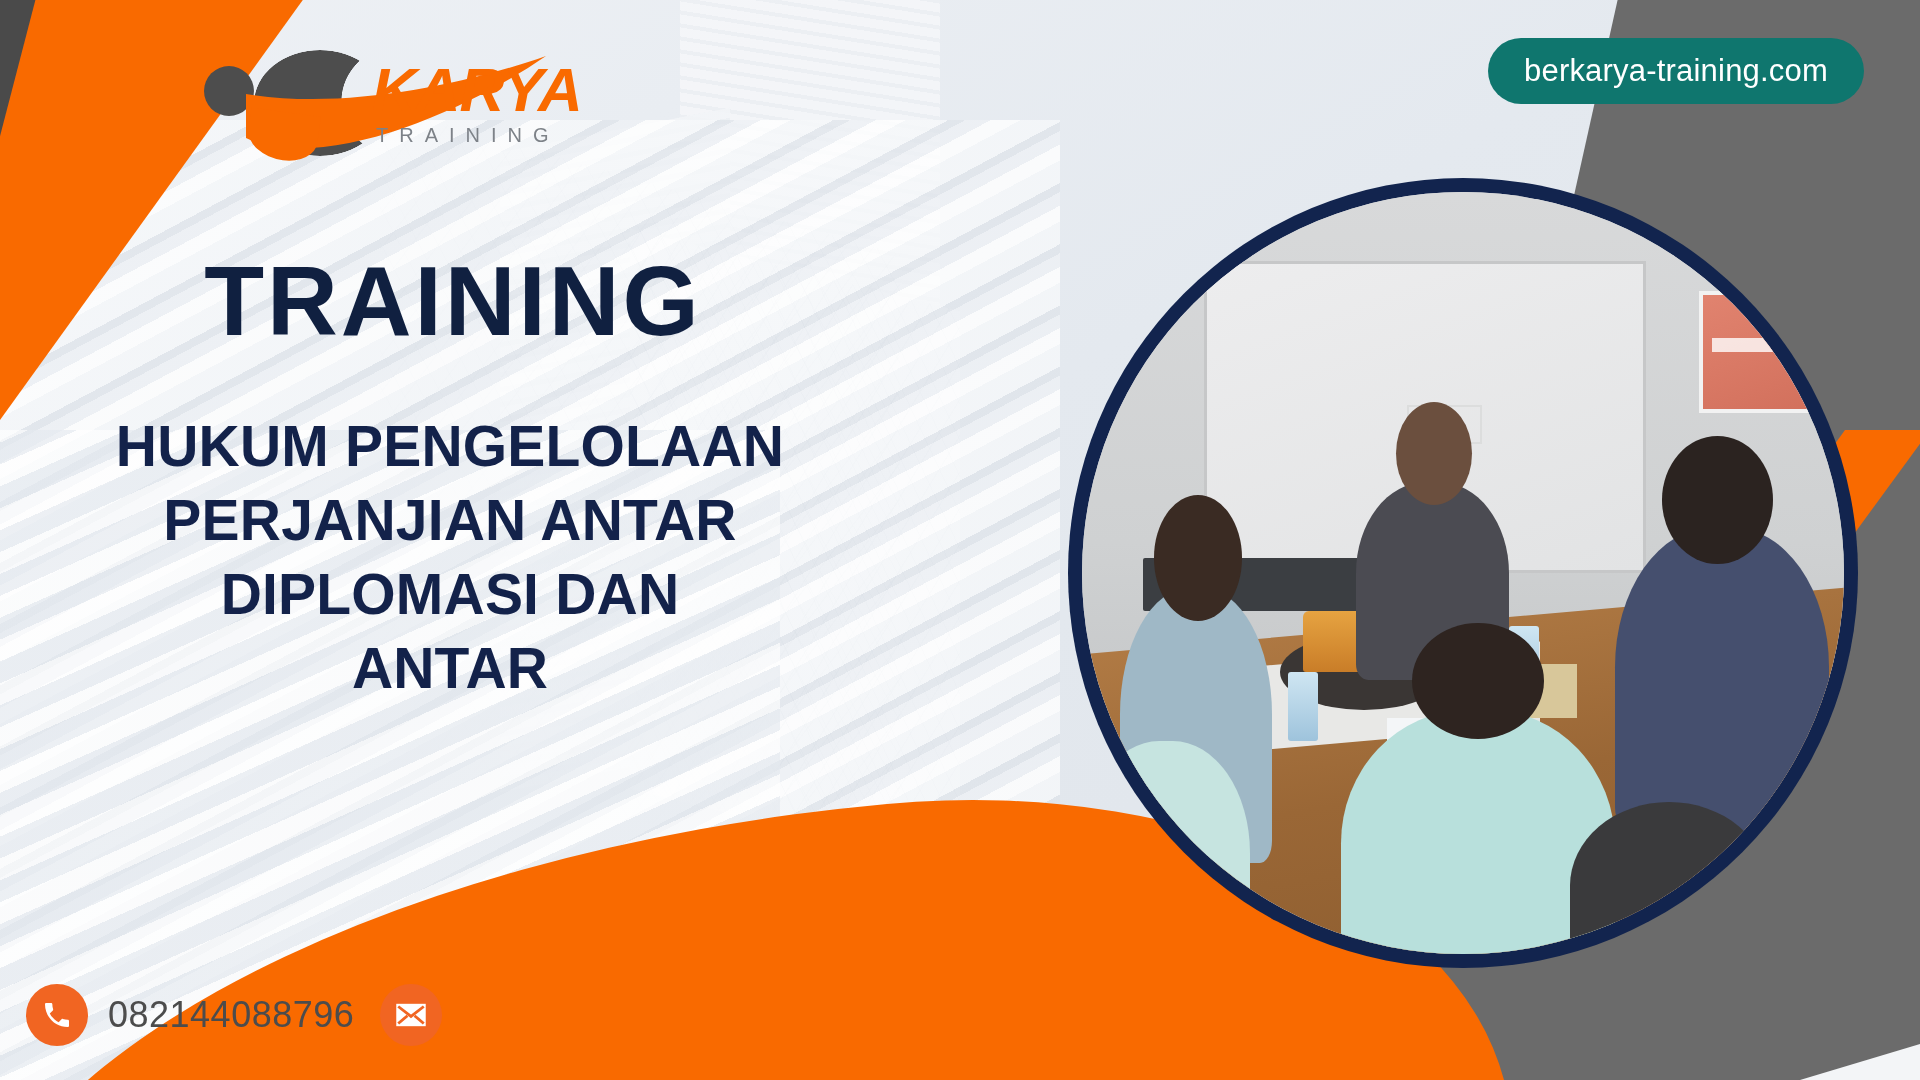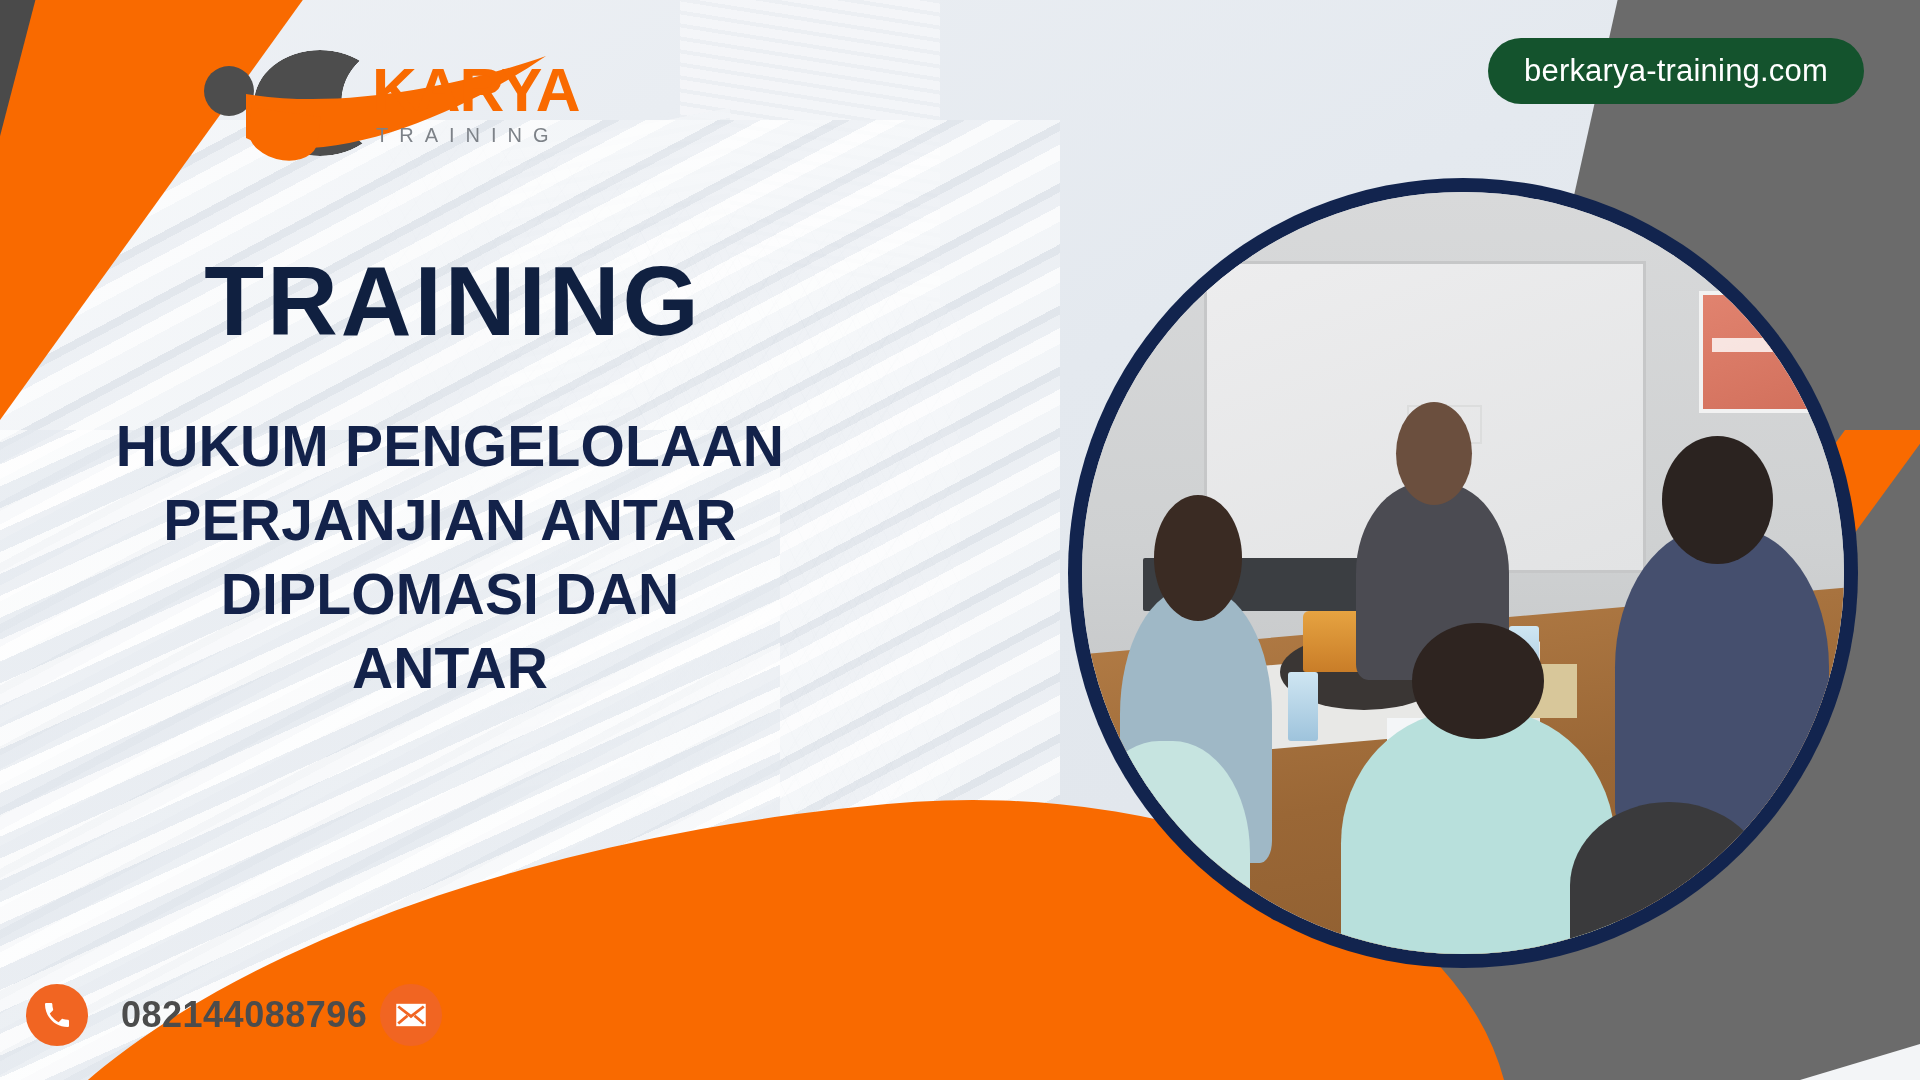--- a/index.html
+++ b/index.html
@@ -65,39 +65,39 @@
       border-radius:62% 38% 0 0 / 100% 86% 0 0;
       transform:rotate(-5.2deg); }
   .gray-bottom-right { position:absolute; right:0; bottom:0; width:640px; height:240px;
       background:#6b6b6b;
       clip-path:polygon(100% 0,100% 100%,0 100%,58% 0); }
   .white-corner-br { position:absolute; right:0; bottom:0; width:120px; height:60px;
       background:#f3f5f7; clip-path:polygon(100% 40%,100% 100%,0 100%); }
 
   
   .url-pill { position:absolute; right:56px; top:38px; height:66px; padding:0 36px;
-      display:flex; align-items:center; background:#14532d; border-radius:40px;
+      display:flex; align-items:center; background:#0f766e; border-radius:40px;
       color:#fff; font-size:31px; letter-spacing:.2px; }
 
   
   .logo { position:absolute; left:196px; top:36px; width:380px; height:112px; }
   .logo-dot { position:absolute; left:8px; top:30px; width:50px; height:50px;
       border-radius:50%; background:#4d4d4d; }
   .logo-crescent { position:absolute; left:58px; top:14px; width:132px; height:106px;
       border-radius:50%; background:#4d4d4d;
       clip-path:ellipse(50% 50% at 50% 50%);
       -webkit-mask: radial-gradient(ellipse 52% 56% at 118% 48%, transparent 99%, #000 100%);
               mask: radial-gradient(ellipse 52% 56% at 118% 48%, transparent 99%, #000 100%); }
   .logo-swoosh { position:absolute; left:50px; top:16px; width:300px; height:96px;
       background:#f96a00;
       clip-path:path("M0 86 C70 120 210 66 300 4 C214 34 96 58 0 42 Z"); }
   .logo-swoosh2 { position:absolute; left:52px; top:76px; width:70px; height:48px;
       background:#f96a00; border-radius:0 0 50% 60%; transform:rotate(8deg); }
   .logo-word { position:absolute; left:176px; top:18px; font-size:62px; font-weight:bold;
-      color:#f96a00; letter-spacing:-1px; }
+      color:#f96a00; letter-spacing:-1px;font-style:italic; }
   .logo-sub { position:absolute; left:180px; top:88px; font-size:20px; color:#7d8288;
       letter-spacing:11px; }
 
   
   .headline { position:absolute; left:0; top:250px; width:900px; text-align:center; }
   .h-training { font-size:98px; font-weight:bold; color:#102040; letter-spacing:3px;
       line-height:1.05; padding-left:6px; }
   .h-sub { margin-top:56px; font-size:57px; font-weight:bold; color:#13224a;
       line-height:1.30; letter-spacing:.2px; }
   .h-sub div { white-space:nowrap;text-align:center; }
@@ -147,21 +147,21 @@
   .p-tray { position:absolute; left:26%; top:58%; width:22%; height:10%;
       background:#3a3634; border-radius:50%; }
   .p-cake { position:absolute; left:29%; top:55%; width:16%; height:8%;
       background:linear-gradient(180deg,#e6a341,#c97d28); border-radius:6px 6px 3px 3px; }
   .p-box { position:absolute; left:52%; top:62%; width:13%; height:7%;
       background:#d8c79a; }
   .p-chair { position:absolute; right:10%; bottom:-2%; width:26%; height:22%;
       background:#3a3a3c; border-radius:50% 50% 0 0; }
 
   
-  .contact { position:absolute; bottom:34px; display:flex; align-items:center; gap:33px;font-weight:bold; }
+  .contact { position:absolute; bottom:34px; display:flex; align-items:center; gap:20px; }
   .c-phone { left:26px; }
   .c-mail  { left:380px; }
   .c-icon { width:62px; height:62px; border-radius:50%; background:#f16522;
       display:flex; align-items:center; justify-content:center; color:#fff; }
   .c-text { font-size:36px; color:#4c4c4c; letter-spacing:.5px; }
 </style>
 </head>
 <body>
 
 <div id="poster">

